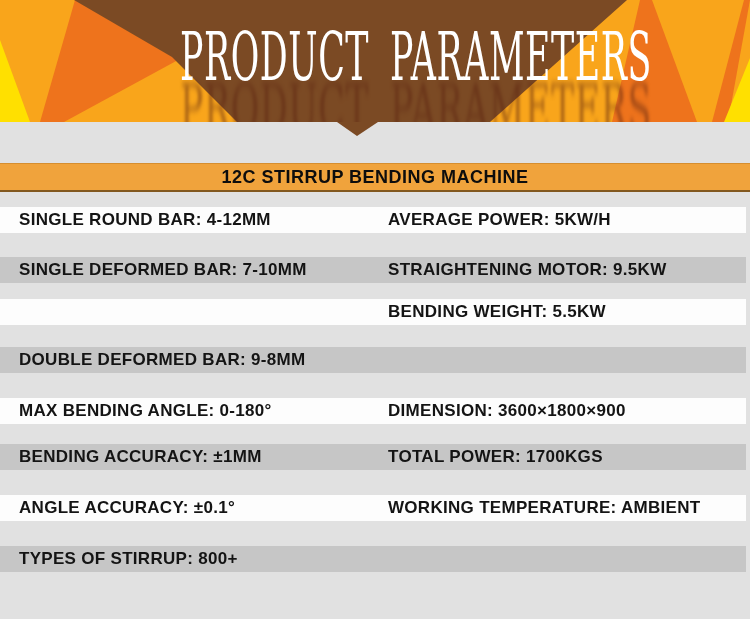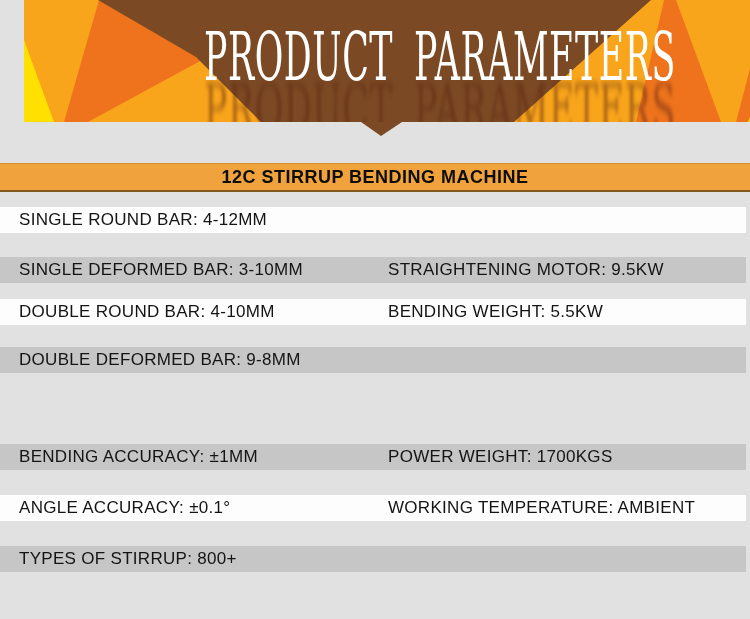--- a/index.html
+++ b/index.html
@@ -1,21 +1,21 @@
 <!DOCTYPE html>
 <html><head>
 <meta charset="utf-8">
 <style>
   html,body{margin:0;padding:0;background:#fff;}
   #canvas{
     position:relative;width:750px;height:619px;overflow:hidden;
     background:#E1E1E1;font-family:"Liberation Sans",sans-serif;
   }
   
-  #header{position:absolute;left:0;top:0;width:593px;height:140px;margin-left:24px;}
+  #header{position:absolute;left:0;top:0;width:593px;height:140px;}
   #header svg{display:block;}
   #title-clip{
     position:absolute;left:0;top:0;width:750px;height:122px;overflow:hidden;
   }
   .banner-title{
     position:absolute;left:0;top:20px;width:750px;text-align:center;
     font-family:"DejaVu Serif","Liberation Serif",serif;
     font-size:67px;line-height:75px;font-weight:400;color:#FFFFFF;
     transform:scaleX(0.52);transform-origin:50% 50%;
     letter-spacing:1px;word-spacing:18px;white-space:nowrap;
@@ -35,21 +35,21 @@
     color:#0D0D0D;letter-spacing:.5px;
   }
   
   .spec-row{
     position:absolute;left:0;width:746px;height:26px;
   }
   .spec-row.white{background:#FDFDFD;}
   .spec-row.gray{background:#C6C6C6;}
   .spec-cell{
     position:absolute;top:0;height:40px;line-height:26px;
-    font-size:17px;font-weight:normal;color:#141414;letter-spacing:.3px;
+    font-size:17px;font-weight:bold;color:#141414;letter-spacing:.3px;
     white-space:nowrap;
   }
   .spec-cell.left{left:19px;}
   .spec-cell.right{left:388px;}
 </style>
 </head>
 <body>
 
 <div id="canvas">
 
@@ -68,35 +68,39 @@
       <div class="banner-title">PRODUCT PARAMETERS</div>
     </div>
   </div>
 
   <div id="machine-bar">
     <span>12C STIRRUP BENDING MACHINE</span>
   </div>
 
   <div class="spec-row white" style="top:207px">
     <span class="spec-cell left">SINGLE ROUND BAR: 4-12MM</span>
+    <span class="spec-cell right">AVERAGE POWER: 5KW/H</span>
   </div>
   <div class="spec-row gray" style="top:257px">
-    <span class="spec-cell left">SINGLE DEFORMED BAR: 3-10MM</span>
+    <span class="spec-cell left">SINGLE DEFORMED BAR: 7-10MM</span>
     <span class="spec-cell right">STRAIGHTENING MOTOR: 9.5KW</span>
   </div>
   <div class="spec-row white" style="top:299px">
-    <span class="spec-cell left">DOUBLE ROUND BAR: 4-10MM</span>
     <span class="spec-cell right">BENDING WEIGHT: 5.5KW</span>
   </div>
   <div class="spec-row gray" style="top:347px">
     <span class="spec-cell left">DOUBLE DEFORMED BAR: 9-8MM</span>
   </div>
+  <div class="spec-row white" style="top:398px">
+    <span class="spec-cell left">MAX BENDING ANGLE: 0-180°</span>
+    <span class="spec-cell right">DIMENSION: 3600×1800×900</span>
+  </div>
   <div class="spec-row gray" style="top:444px">
     <span class="spec-cell left">BENDING ACCURACY: ±1MM</span>
-    <span class="spec-cell right">POWER WEIGHT: 1700KGS</span>
+    <span class="spec-cell right">TOTAL POWER: 1700KGS</span>
   </div>
   <div class="spec-row white" style="top:495px">
     <span class="spec-cell left">ANGLE ACCURACY: ±0.1°</span>
     <span class="spec-cell right">WORKING TEMPERATURE: AMBIENT</span>
   </div>
   <div class="spec-row gray" style="top:546px">
     <span class="spec-cell left">TYPES OF STIRRUP: 800+</span>
     <span class="spec-cell right"></span>
   </div>
 

